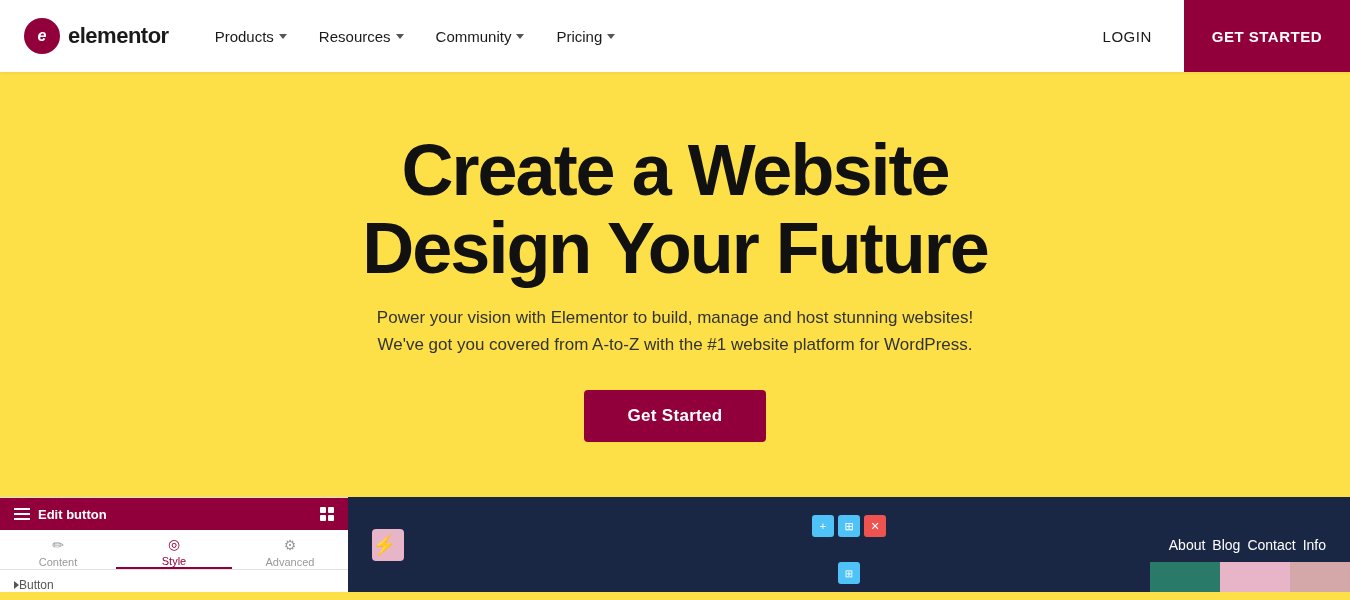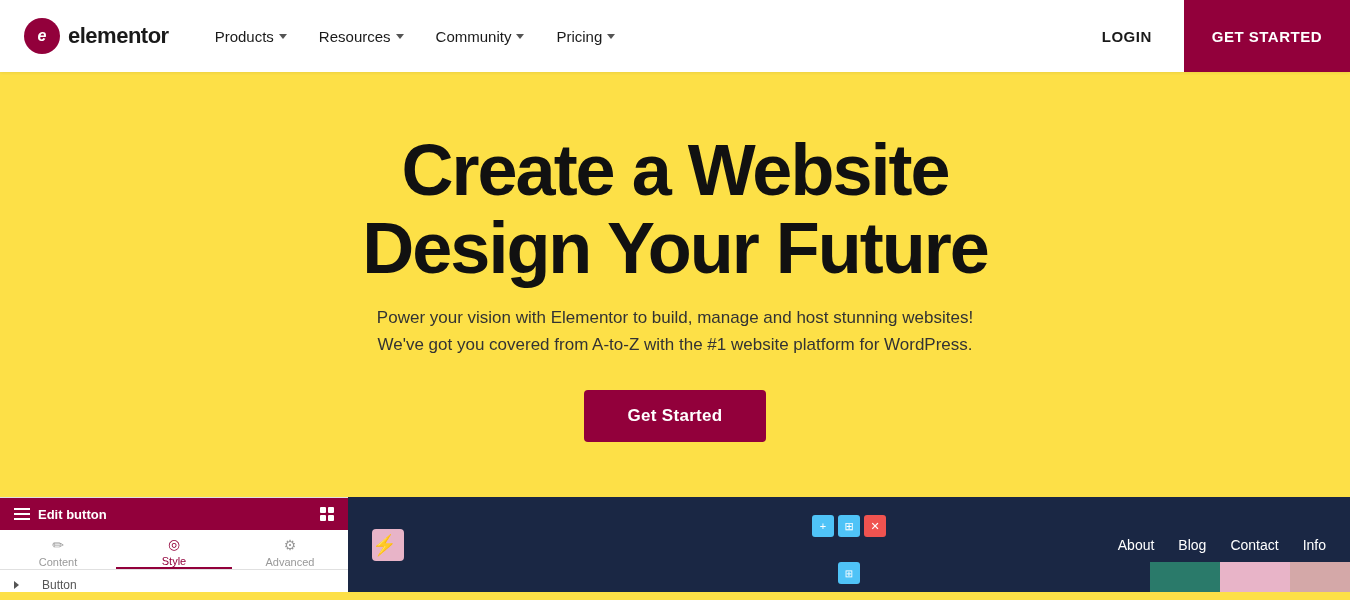--- a/index.html
+++ b/index.html
@@ -71,21 +71,21 @@
       margin-top: 1px;
     }
 
     .nav-right {
       display: flex;
       align-items: center;
       gap: 16px;
     }
     .login-btn {
       font-size: 15px;
-      font-weight: 700;
+      font-weight: 400;
       color: #1a1a1a;
       cursor: pointer;
       padding: 8px 16px;
       letter-spacing: 0.5px;
     }
     .get-started-btn {
       background: #92003B;
       color: #fff;
       font-size: 15px;
       font-weight: 700;
@@ -221,21 +221,21 @@
       font-size: 14px;
     }
     .editor-panel-body {
       padding: 8px 14px;
       font-size: 12px;
       color: #333;
     }
     .editor-section-label {
       display: flex;
       align-items: center;
-      gap: 23px;
+      gap: 0;
       color: #555;
       font-size: 12px;
     }
     .chevron-right {
       width: 0;
       height: 0;
       border-top: 4px solid transparent;
       border-bottom: 4px solid transparent;
       border-left: 5px solid #555;
     }
@@ -257,21 +257,21 @@
       gap: 32px;
     }
     .site-logo-preview {
       width: 32px;
       height: 32px;
       background: #e8b4c8;
       border-radius: 4px;
     }
     .site-nav-links {
       display: flex;
-      gap: 24px;
+      gap: 7px;
       margin-left: auto;
     }
     .site-nav-link {
       color: #fff;
       font-size: 14px;
     }
 
     
     .edit-controls {
       position: absolute;

